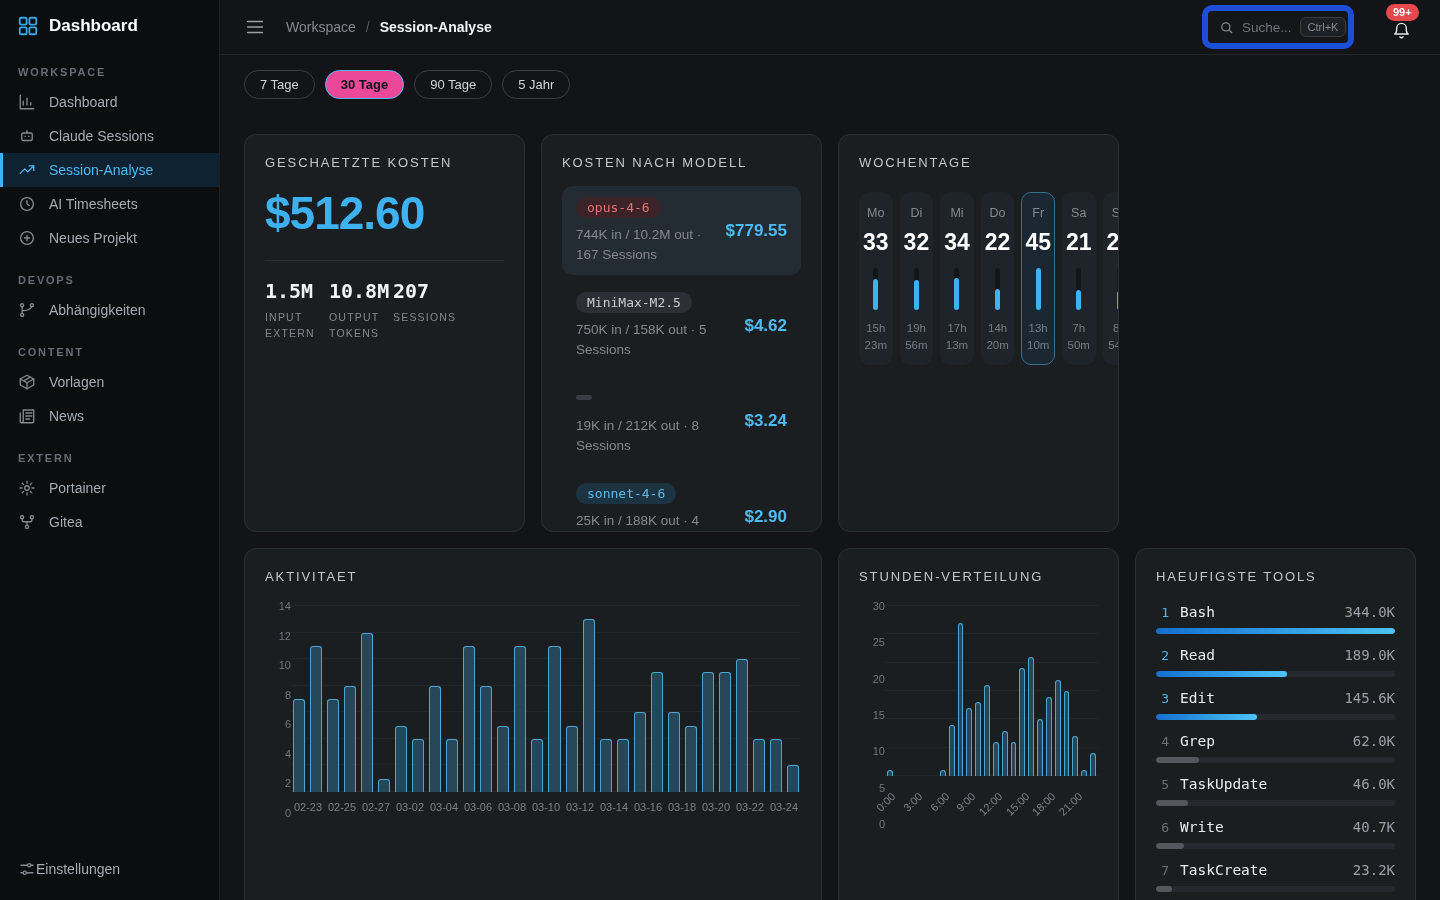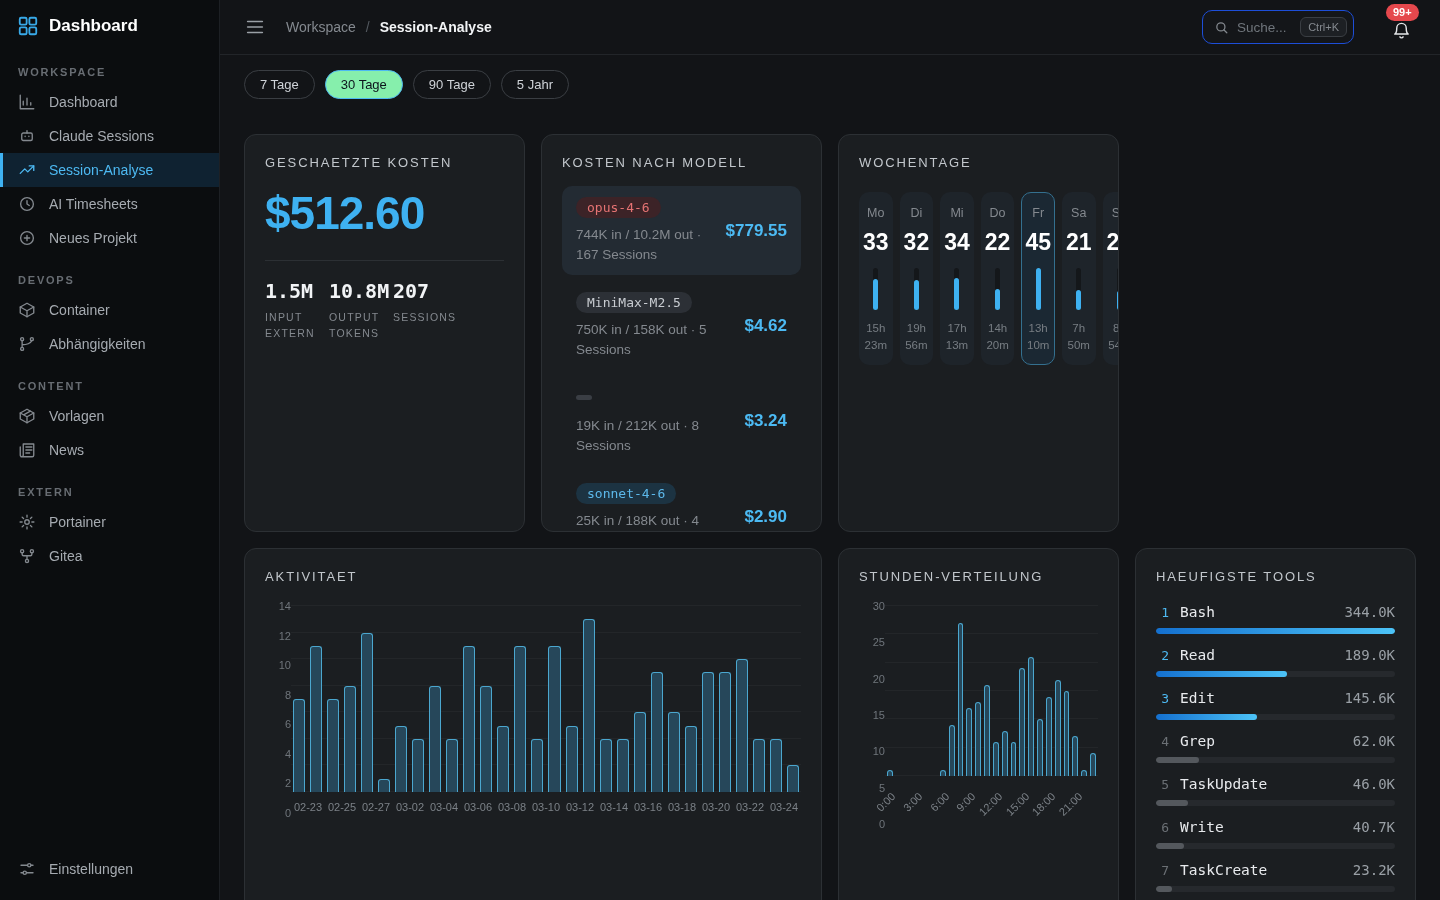--- a/index.html
+++ b/index.html
@@ -13,44 +13,44 @@
   
   .sidebar { width:220px; min-width:220px; background:#0b0d0f; border-right:1px solid #1d2024; display:flex; flex-direction:column; }
   .brand { display:flex; align-items:center; gap:10px; padding:15px 17px 10px; }
   .brand-icon svg { width:22px; height:22px; color:#38a9e8; display:block; }
   .brand-name { font-size:17px; font-weight:700; color:#ffffff; }
   .nav-section-label { font-size:11px; letter-spacing:1.8px; color:#686d73; font-weight:700; margin:19px 18px 7px; }
   .nav-item { display:flex; align-items:center; gap:13px; padding:8px 18px 8px 15px; font-size:14px; color:#a6abb1; cursor:pointer; border-left:3px solid transparent; }
   .nav-item .nav-icon svg { width:18px; height:18px; display:block; color:#84898f; }
   .nav-item.active { background:#0f2231; border-left-color:#3fb2f2; color:#4db9f2; }
   .nav-item.active .nav-icon svg { color:#4db9f2; }
-  .sidebar-footer { margin-top:auto; margin-bottom:12px; display:flex; align-items:center; gap:13px; padding:10px 18px; font-size:14px; color:#a6abb1; cursor:pointer; }
+  .sidebar-footer { margin-top:auto; margin-bottom:12px; display:flex; align-items:center; padding:10px 18px; font-size:14px; color:#a6abb1; cursor:pointer; }
   .sidebar-footer .nav-icon svg { width:18px; height:18px; display:block; color:#84898f; }
   
   main { flex:1; display:flex; flex-direction:column; min-width:0; }
   .topbar { height:55px; min-height:55px; display:flex; align-items:center; gap:18px; padding:0 24px; border-bottom:1px solid #222529; }
   .hamburger { background:none; border:none; padding:0; width:24px; height:24px; color:#9aa0a6; cursor:pointer; }
   .hamburger svg { width:22px; height:22px; display:block; }
   .breadcrumb { display:flex; align-items:center; gap:10px; font-size:14px; }
   .bc-parent { color:#84898f; cursor:pointer; }
   .bc-sep { color:#545a60; }
   .bc-current { color:#f2f4f6; font-weight:700; }
   .topbar-right { margin-left:auto; display:flex; align-items:center; gap:36px; }
-  .searchbox { display:flex; align-items:center; gap:8px; border:1px solid #1d4ed8; background:#141619; border-radius:10px; padding:6px 6px 6px 11px; width:152px; cursor:text; }
+  .searchbox { display:flex; align-items:center; gap:8px; border:6px solid #1d4ed8; background:#141619; border-radius:10px; padding:6px 6px 6px 11px; width:152px; cursor:text; }
   .searchbox .nav-icon svg { width:15px; height:15px; display:block; color:#84898f; }
   .search-ph { color:#6f757b; font-size:13.5px; flex:1; }
   .kbd { font-size:11px; color:#84898f; border:1px solid #3a3e43; background:#1d2024; border-radius:6px; padding:3px 7px; white-space:nowrap; }
   .bell-wrap { position:relative; width:26px; height:26px; cursor:pointer; }
   .bell-wrap svg { width:19px; height:19px; color:#e5e7ea; position:absolute; bottom:0; left:2px; }
   .badge { position:absolute; top:-10px; left:-4px; background:#e5484d; color:#fff; font-size:11px; font-weight:700; border-radius:999px; padding:3px 7px; line-height:1; }
   
   .content { flex:1; padding:15px 24px 0; overflow:hidden; }
   .filters { display:flex; gap:10px; }
   .filter-pill { font-family:inherit; font-size:13px; padding:6px 15px; border-radius:999px; border:1px solid #3a3e43; color:#cfd3d8; background:transparent; cursor:pointer; }
-  .filter-pill.active { background:#86efac; border-color:#4db9f2; color:#0c141b; font-weight:400; }
+  .filter-pill.active { background:#ec4899; border-color:#4db9f2; color:#0c141b; font-weight:700; }
   .grid { margin-top:35px; display:grid; grid-template-columns:repeat(4,1fr); grid-template-rows:398px 600px; gap:16px; }
   .card { background:#1b1e21; border:1px solid #2c3034; border-radius:12px; padding:20px; overflow:hidden; }
   .card h3 { margin:0 0 16px; font-size:13px; font-weight:500; letter-spacing:1.9px; color:#c2c7cc; }
   .card-activity { grid-column:1 / span 2; }
   
   .total { font-size:46px; font-weight:700; color:#3eb1f1; letter-spacing:-1px; margin:10px 0 4px; }
   .card hr { border:none; border-top:1px solid #2c3034; margin:20px 0 18px; }
   .stats { display:flex; }
   .stat-value { font-family:"DejaVu Sans Mono", monospace; font-weight:700; font-size:20px; color:#f2f4f6; }
   .stat-label { font-size:10.5px; letter-spacing:1.2px; color:#84898f; margin-top:7px; line-height:1.5; max-width:64px; }
@@ -159,29 +159,20 @@
       <div class="nav-item">
         <span class="nav-icon">
           <svg viewBox="0 0 24 24" fill="none" stroke="currentColor" stroke-width="1.8" stroke-linecap="round" stroke-linejoin="round">
             <circle cx="12" cy="12" r="8.5"></circle>
             <path d="M12 8.5v7M8.5 12h7"></path>
           </svg>
         </span>
         <span>Neues Projekt</span>
       </div>
       <div class="nav-section-label">DEVOPS</div>
-      <div class="nav-item">
-        <span class="nav-icon">
-          <svg viewBox="0 0 24 24" fill="none" stroke="currentColor" stroke-width="1.8" stroke-linecap="round" stroke-linejoin="round">
-            <path d="M21 8l-9-5-9 5v8l9 5 9-5z"></path>
-            <path d="M3 8l9 5 9-5M12 13v8"></path>
-          </svg>
-        </span>
-        <span>Container</span>
-      </div>
       <div class="nav-item">
         <span class="nav-icon">
           <svg viewBox="0 0 24 24" fill="none" stroke="currentColor" stroke-width="1.8" stroke-linecap="round" stroke-linejoin="round">
             <circle cx="5.5" cy="18.5" r="2"></circle>
             <circle cx="5.5" cy="5.5" r="2"></circle>
             <circle cx="18.5" cy="5.5" r="2"></circle>
             <path d="M5.5 7.5v9M5.5 13c7 0 11-2 13-5.3"></path>
           </svg>
         </span>
         <span>Abhängigkeiten</span>

